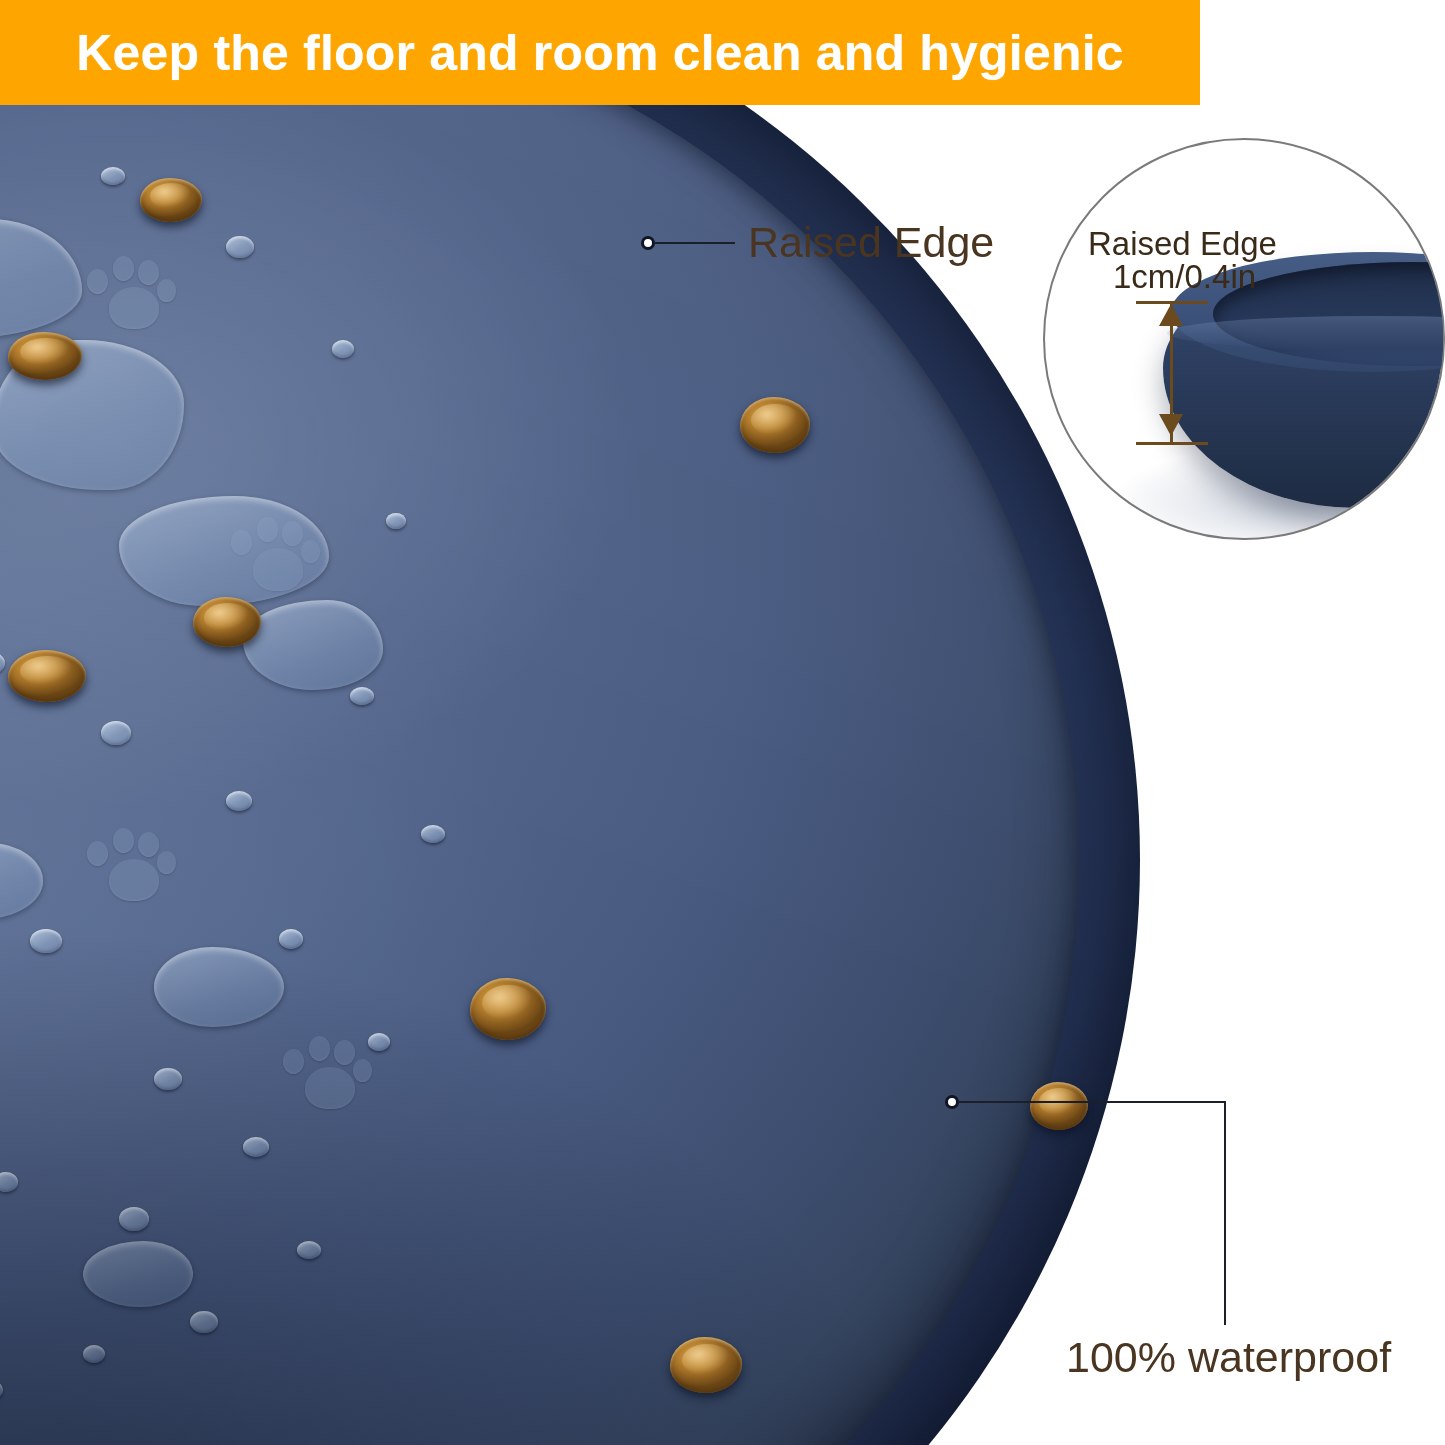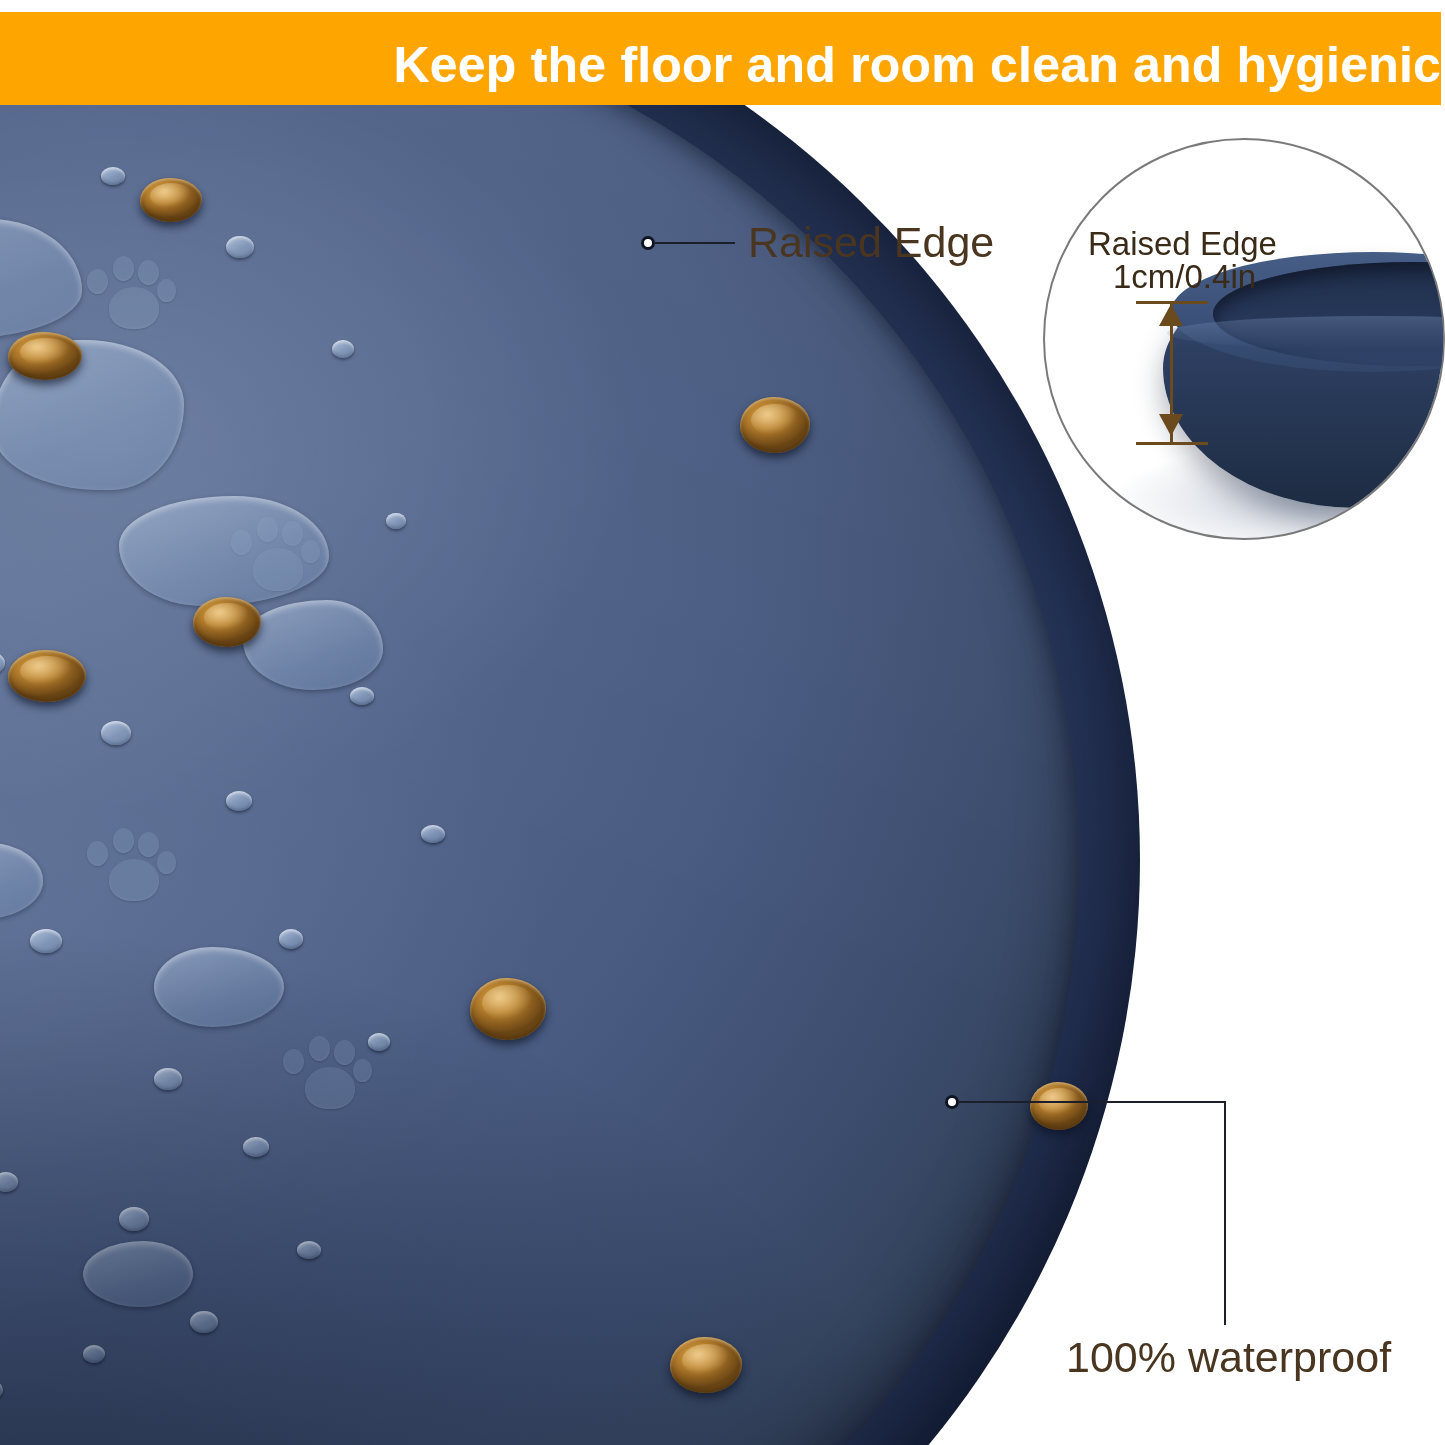--- a/index.html
+++ b/index.html
@@ -3,23 +3,23 @@
 <meta charset="utf-8">
 <style>
   * { margin:0; padding:0; box-sizing:border-box; }
   html,body { width:1445px; height:1445px; overflow:hidden; background:#ffffff;
               font-family:"Liberation Sans", sans-serif; }
 
   #stage { position:relative; width:1445px; height:1445px; background:#ffffff; overflow:hidden; }
 
   
   #banner {
-    position:absolute; left:0; top:12px; width:1441px; height:105px;
+    position:absolute; left:0; top:0; width:1200px; height:105px;
     background:#FFA500;
-    display:flex; align-items:center; justify-content:flex-end;
+    display:flex; align-items:center; justify-content:center;
   }
   #banner-text {
     color:#ffffff; font-size:50px; font-weight:bold; letter-spacing:.2px;
     font-family:"Liberation Sans", sans-serif; white-space:nowrap;
     text-shadow:0 0 1px rgba(255,255,255,.5);
   }
 
   
   #photo { position:absolute; left:0; top:105px; width:1445px; height:1340px; background:#ffffff; overflow:hidden; }
 

